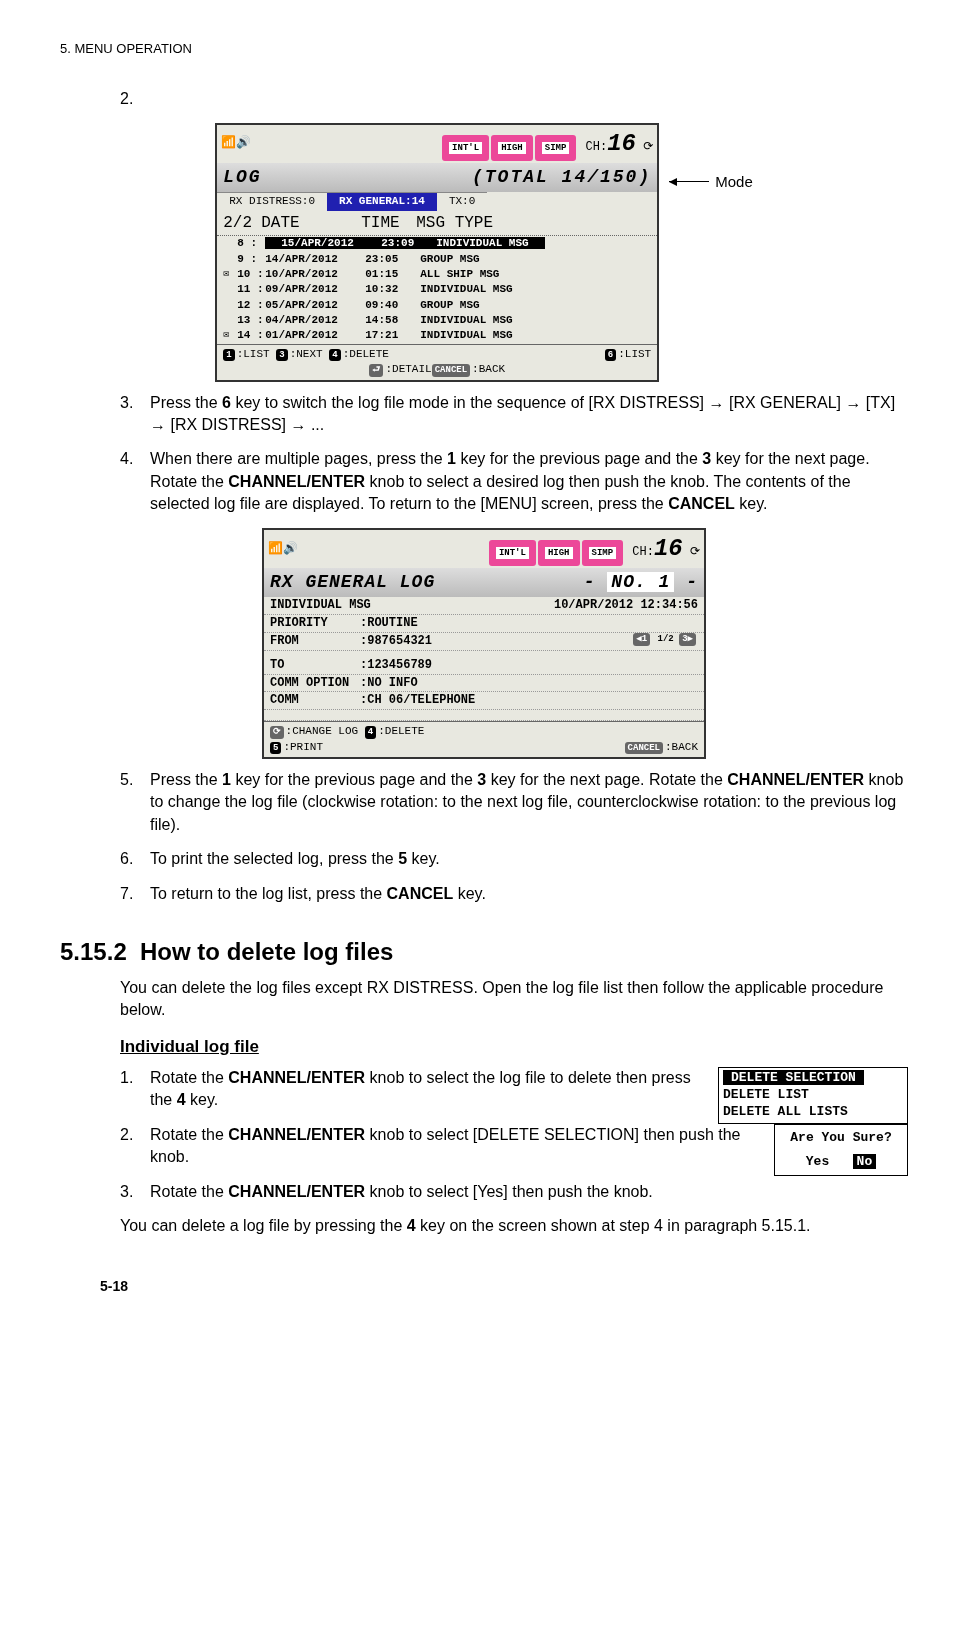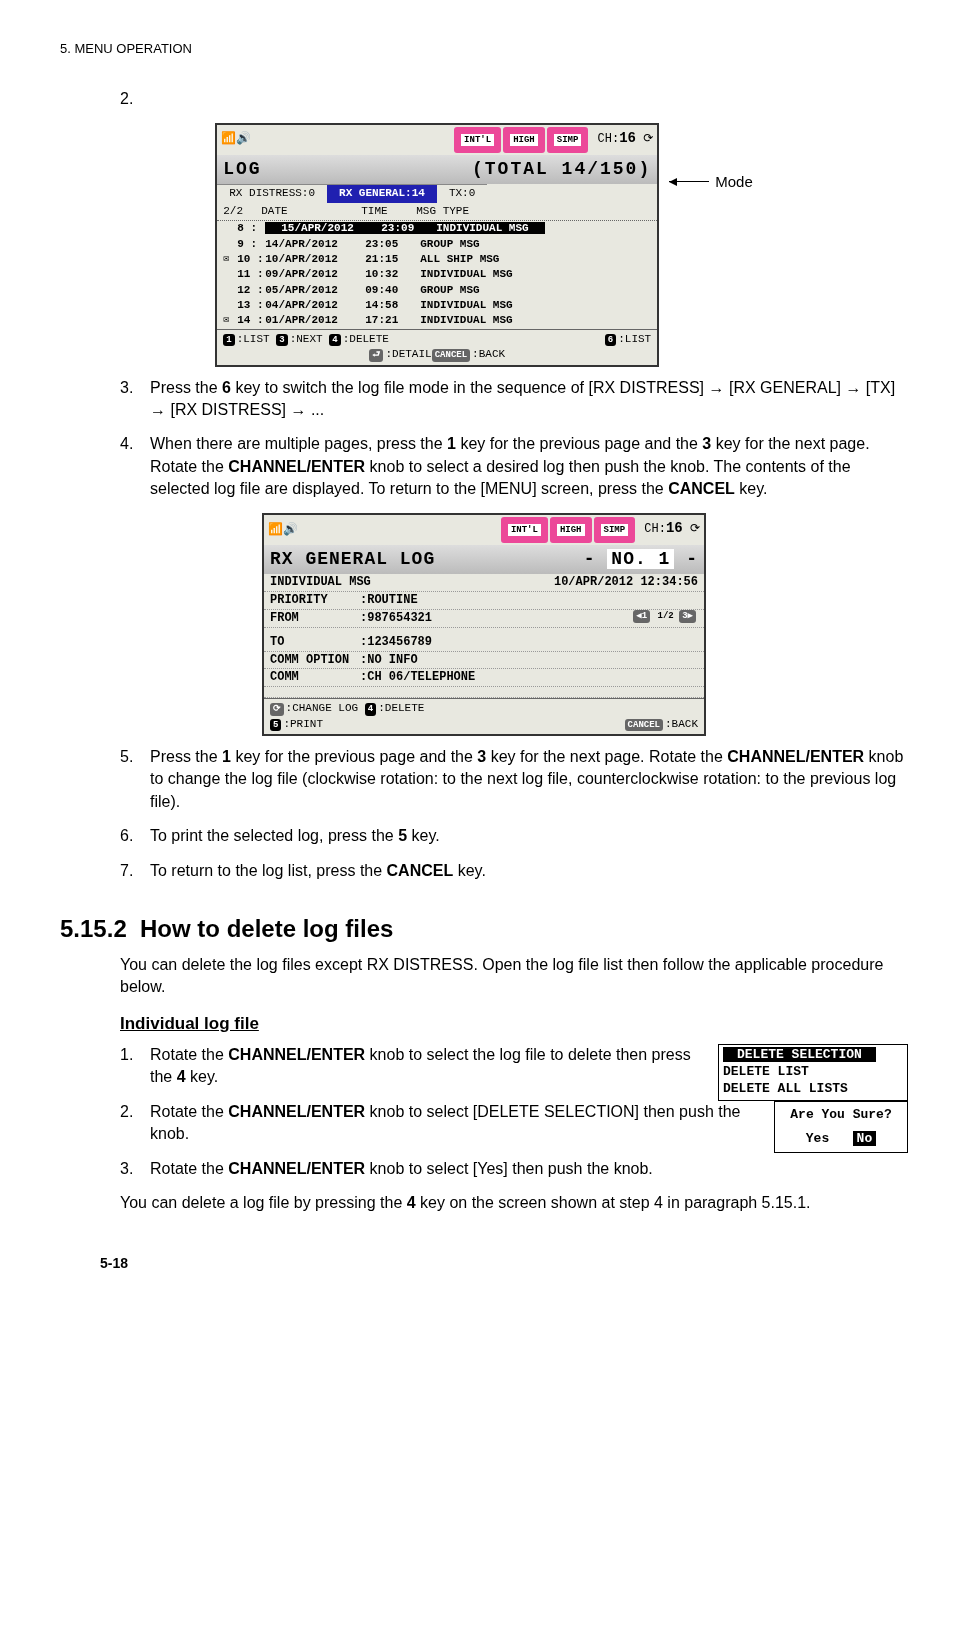--- a/index.html
+++ b/index.html
@@ -52,48 +52,50 @@
     display:inline-block;
     font-size:9px;
     background:#fff;
     border:7px solid #ec4899;
     border-radius:3px;
     padding:0 3px;
     margin-right:2px;
     font-weight:bold;
   }
   .ch16 {
-    font-size: 14px;
-    font-weight: bold;
+    font-size: 24px;
+    font-weight: bold;
+    font-style: italic;
   }
   .lcd-title {
     background: linear-gradient(#ddd,#bbb);
     font-size: 18px;
     font-weight: bold;
+    font-style: italic;
     padding: 2px 6px;
     letter-spacing: 2px;
     display:flex;
     justify-content: space-between;
   }
   .tabs {
     display: flex;
     font-size: 11px;
   }
   .tab {
     padding: 1px 12px;
     background: #e8e8e0;
     border-top:1px solid #888;
   }
   .tab.sel {
     background: #2020b0;
     color: #fff;
     font-weight: bold;
   }
   .colhdr {
-    font-size: 11px;
+    font-size: 16px;
     padding: 1px 6px;
     border-bottom: 1px dotted #666;
     display:flex;
   }
   .logrow {
     font-size: 11px;
     font-weight: bold;
     padding: 0 6px;
     display: flex;
   }
@@ -177,21 +179,21 @@
   .side-box {
     border: 1px solid #000;
     font-family: "Courier New", monospace;
     font-size: 13px;
     font-weight: bold;
     padding: 2px 4px;
     width: 180px;
     line-height: 1.3;
   }
   .side-box .inv {
-    background:#000; color:#fff; padding:0 14px;
+    background:#000; color:#fff; padding:0 8px;
   }
   .side-box2 {
     border: 1px solid #000;
     font-family: "Courier New", monospace;
     font-size: 13px;
     font-weight: bold;
     padding: 4px 6px;
     text-align:center;
     width: 120px;
   }
@@ -259,21 +261,21 @@
           <span class="cicon envelope"></span>
           <span class="cidx">9 :</span>
           <span class="cdate">14/APR/2012</span>
           <span class="ctime">23:05</span>
           <span class="cmsg">GROUP MSG</span>
         </div>
         <div class="logrow">
           <span class="cicon envelope">✉</span>
           <span class="cidx">10 :</span>
           <span class="cdate">10/APR/2012</span>
-          <span class="ctime">21:15</span>
+          <span class="ctime">01:15</span>
           <span class="cmsg">ALL SHIP MSG</span>
         </div>
         <div class="logrow">
           <span class="cicon envelope"></span>
           <span class="cidx">11 :</span>
           <span class="cdate">09/APR/2012</span>
           <span class="ctime">10:32</span>
           <span class="cmsg">INDIVIDUAL MSG</span>
         </div>
         <div class="logrow">

